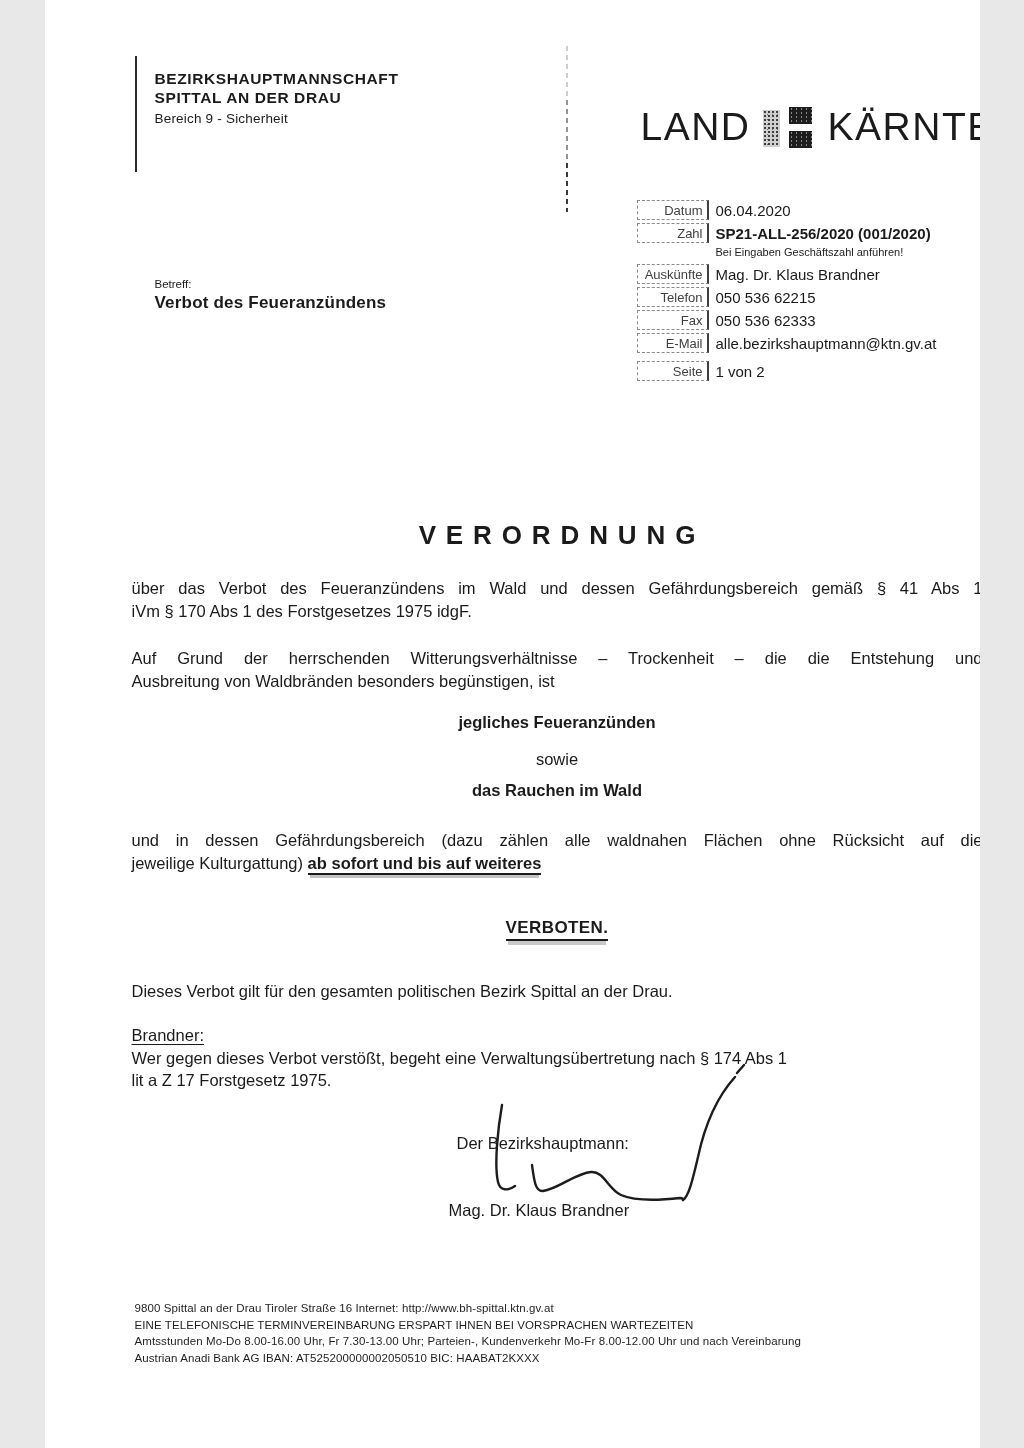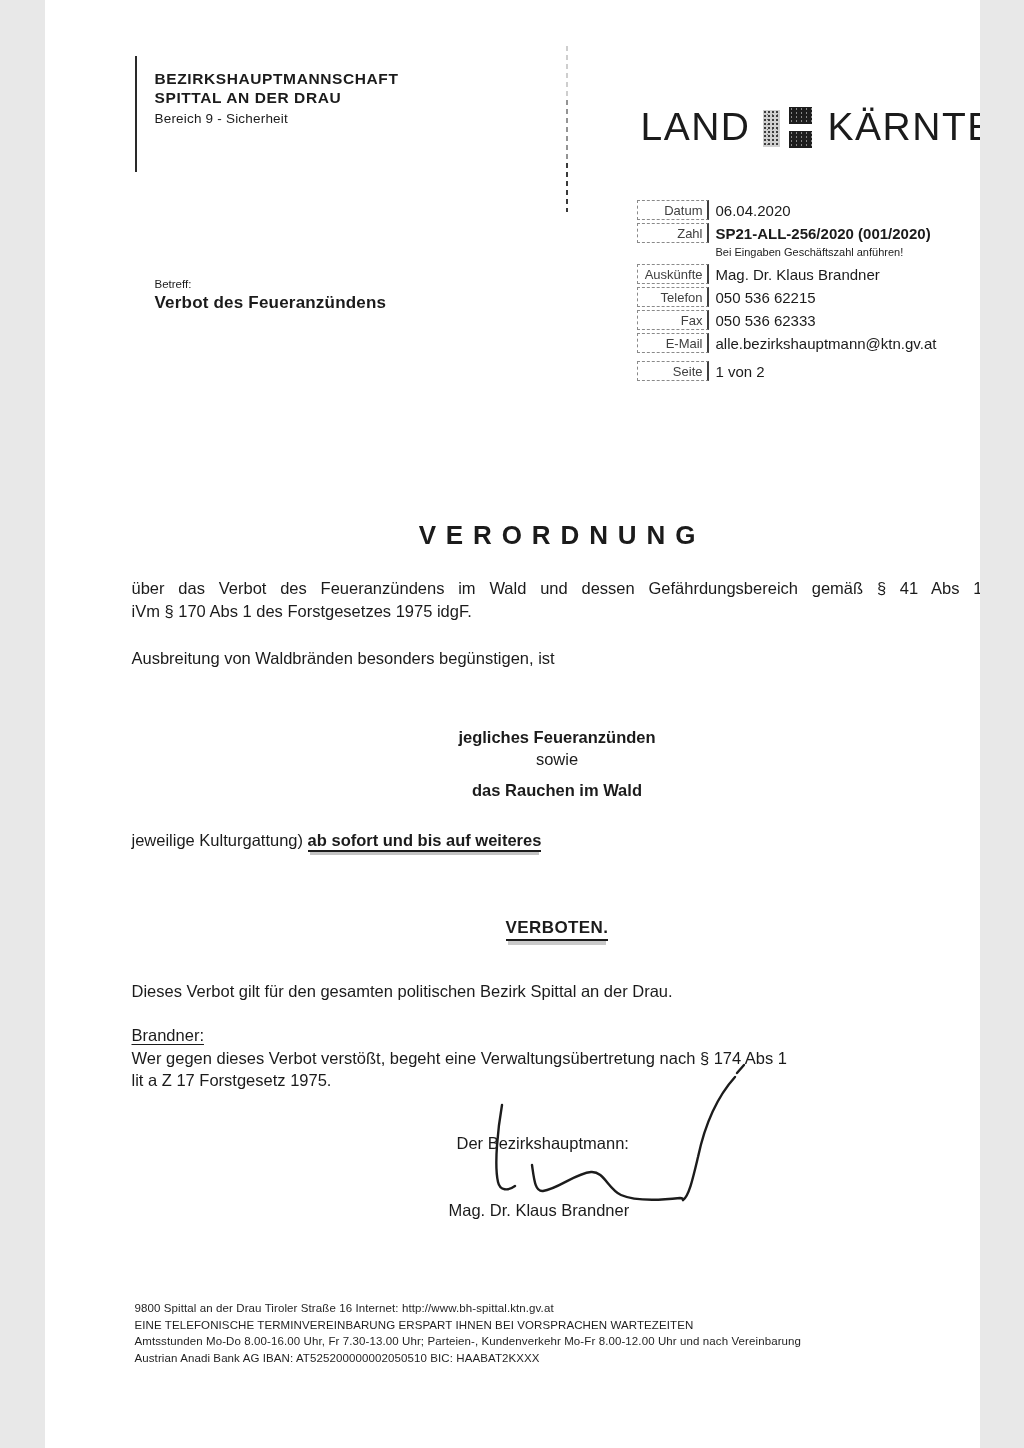--- a/index.html
+++ b/index.html
@@ -49,21 +49,21 @@
   .mnote { margin:0 0 6px 79px; font-size:11px; color:#222; }
   .gap { height:5px; }
   
   .doc-title { position:absolute; left:87px; width:851px; top:520px; text-align:center;
     font-size:26px; font-weight:bold; letter-spacing:.38em; text-indent:.38em; }
   .content { position:absolute; left:87px; width:851px; font-size:16.5px; line-height:22.5px; }
   .p1 { top:577px; } .p2 { top:647px; } .p3 { top:829px; }
   .content div { position:static; }
   .jline { text-align:justify; text-align-last:justify; }
   .cline { position:absolute; left:87px; width:851px; text-align:center; font-size:16.5px; }
-  .c1 { top:728px; font-weight:bold; }
+  .c1 { top:713px; font-weight:bold; }
   .c2 { top:750px; }
   .c3 { top:781px; font-weight:bold; }
   .bold-ul { font-weight:bold; border-bottom:2.5px solid #1b1b1b; padding-bottom:1px;
     box-shadow:0 5px 0 -2px rgba(40,40,40,.28); }
   .verdict { top:918px; font-weight:bold; font-size:17px; letter-spacing:.4px; }
   .verdict span { border-bottom:2.5px solid #1b1b1b; padding-bottom:2px;
     box-shadow:0 6px 0 -2px rgba(40,40,40,.25); }
   .scope { position:absolute; left:87px; top:982px; font-size:16.5px; }
   .note-block { position:absolute; left:87px; top:1024px; font-size:16.5px; line-height:22.5px; }
   .note-block .hd { text-decoration:underline; text-underline-offset:3px; }
@@ -137,28 +137,30 @@
   </div>
 
   <div class="doc-title">VERORDNUNG</div>
 
   <div class="content p1">
     <div class="jline">über das Verbot des Feueranzündens im Wald und dessen Gefährdungsbereich gemäß § 41 Abs 1</div>
     <div>iVm § 170 Abs 1 des Forstgesetzes 1975 idgF.</div>
   </div>
 
   <div class="content p2">
+    <div class="jline">Auf Grund der herrschenden Witterungsverhältnisse – Trockenheit – die die Entstehung und</div>
     <div>Ausbreitung von Waldbränden besonders begünstigen, ist</div>
   </div>
 
   <div class="cline c1">jegliches Feueranzünden</div>
   <div class="cline c2">sowie</div>
   <div class="cline c3">das Rauchen im Wald</div>
 
   <div class="content p3">
+    <div class="jline">und in dessen Gefährdungsbereich (dazu zählen alle waldnahen Flächen ohne Rücksicht auf die</div>
     <div><span>jeweilige Kulturgattung) </span><span class="bold-ul">ab sofort und bis auf weiteres</span></div>
   </div>
 
   <div class="cline verdict"><span>VERBOTEN.</span></div>
 
   <div class="scope">Dieses Verbot gilt für den gesamten politischen Bezirk Spittal an der Drau.</div>
 
   <div class="note-block">
     <div class="hd">Brandner:</div>
     <div>Wer gegen dieses Verbot verstößt, begeht eine Verwaltungsübertretung nach § 174 Abs 1</div>

